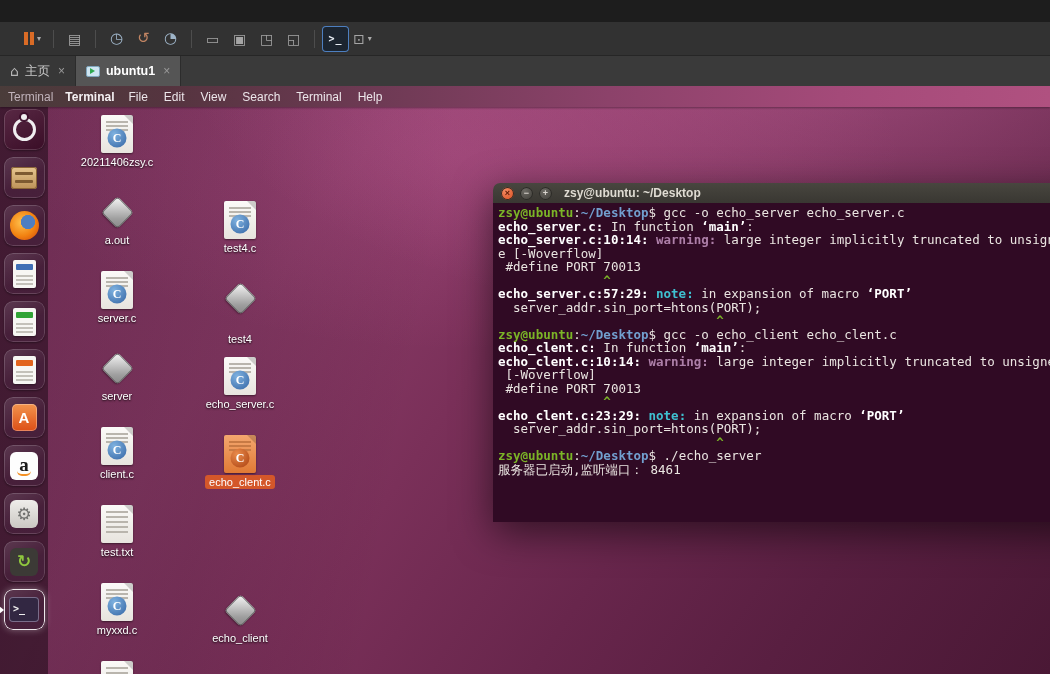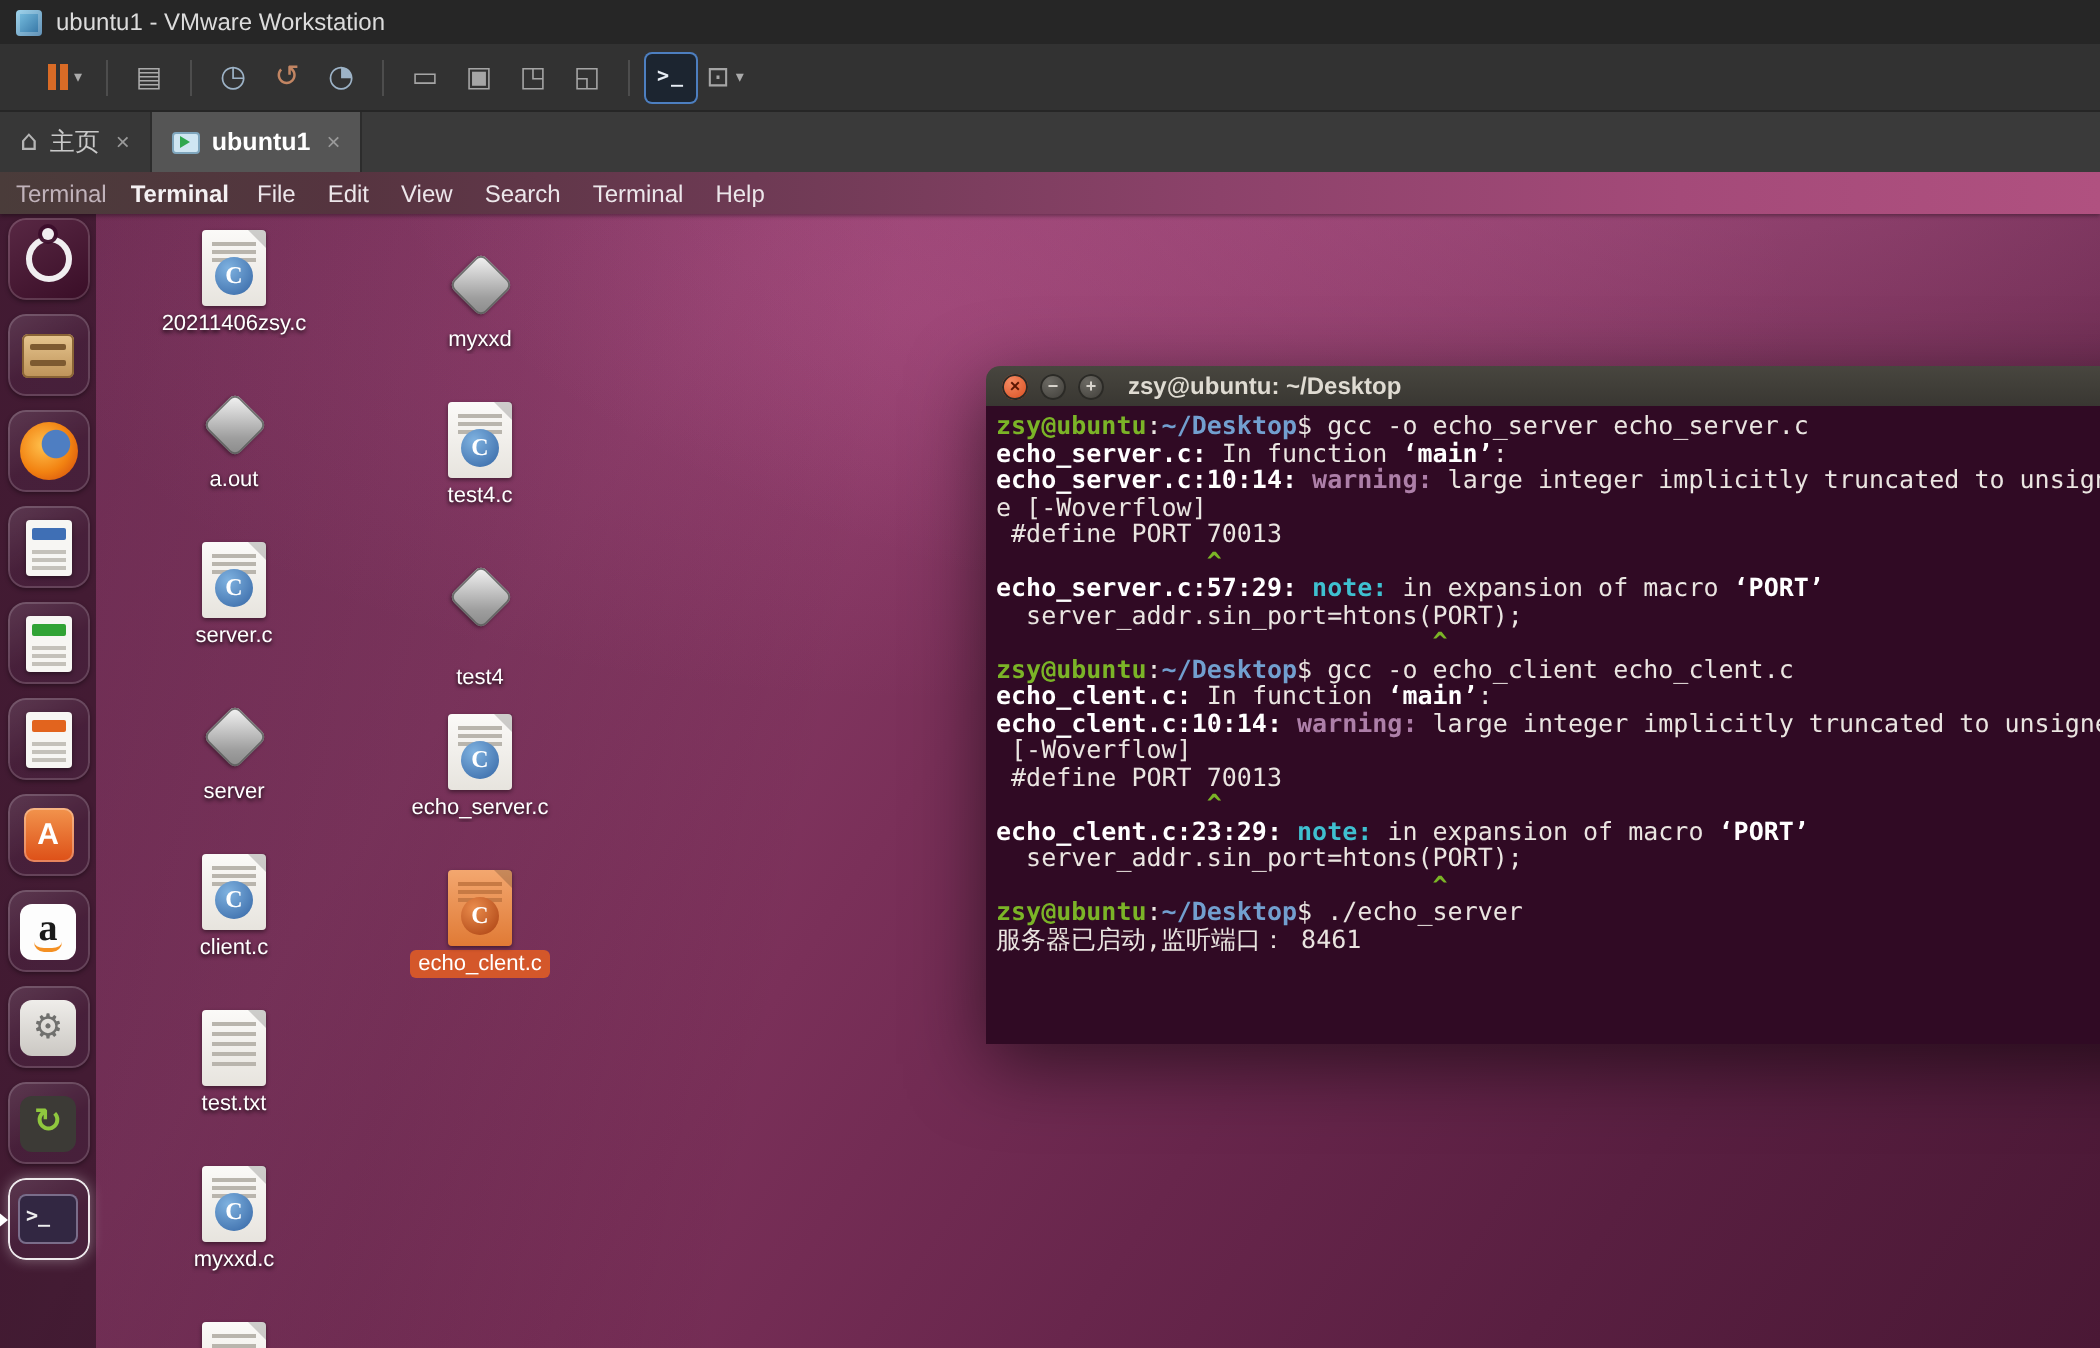--- a/index.html
+++ b/index.html
@@ -106,24 +106,20 @@
 .sg-B{color:#fff;font-weight:bold}
 .sg-m{color:var(--warning-magenta,#ad7fa8);font-weight:bold}
 .sg-c{color:var(--note-cyan,#3fc0d0);font-weight:bold}
 .sg-g{color:var(--prompt-green,#7bb427);font-weight:bold}
 </style>
 </head>
 <body>
 
 <div id="screen">
 
-  <div id="titlebar">
-    <span class="vmlogo"></span>
-    <span class="wtitle">ubuntu1 - VMware Workstation</span>
-  </div>
 
   <div id="menurow">
     <div id="vm-toolbar">
         <div class="tbtn">
           <div class="tic-pause"></div>
           <div class="caret">▾</div>
         </div>
         <div class="tsep"></div>
         <div class="tbtn">
           <div class="tglyph g-keyboard">▤</div>
@@ -290,61 +286,61 @@
           <div class="dlabel">myxxd.c</div>
         </div>
         <div class="ditem" style="left: 74px; top: 573px;">
           <div class="dart">
             <span class="pg txt">
               <i class="fold"></i>
               <i class="lines"></i>
             </span>
           </div>
         </div>
-        <div class="ditem" style="left: 197px; top: 35px;">
+        <div class="ditem" style="left: 197px; top: 113px;">
+          <div class="dart">
+            <span class="pg">
+              <i class="fold"></i>
+              <i class="lines"></i>
+              <b class="cball">C</b>
+            </span>
+          </div>
+          <div class="dlabel">test4.c</div>
+        </div>
+        <div class="ditem" style="left: 197px; top: 191px; gap: 13px;">
           <div class="dart">
             <span class="gem"></span>
           </div>
-          <div class="dlabel">myxxd</div>
-        </div>
-        <div class="ditem" style="left: 197px; top: 113px;">
-          <div class="dart">
-            <span class="pg">
-              <i class="fold"></i>
-              <i class="lines"></i>
-              <b class="cball">C</b>
-            </span>
-          </div>
-          <div class="dlabel">test4.c</div>
-        </div>
-        <div class="ditem" style="left: 197px; top: 191px; gap: 13px;">
+          <div class="dlabel">test4</div>
+        </div>
+        <div class="ditem" style="left: 197px; top: 269px;">
+          <div class="dart">
+            <span class="pg">
+              <i class="fold"></i>
+              <i class="lines"></i>
+              <b class="cball">C</b>
+            </span>
+          </div>
+          <div class="dlabel">echo_server.c</div>
+        </div>
+        <div class="ditem selected csel" style="left: 197px; top: 347px;">
+          <div class="dart">
+            <span class="pg">
+              <i class="fold"></i>
+              <i class="lines"></i>
+              <b class="cball">C</b>
+            </span>
+          </div>
+          <div class="dlabel">echo_clent.c</div>
+        </div>
+        <div class="ditem" style="left: 197px; top: 503px;">
           <div class="dart">
             <span class="gem"></span>
           </div>
-          <div class="dlabel">test4</div>
-        </div>
-        <div class="ditem" style="left: 197px; top: 269px;">
-          <div class="dart">
-            <span class="pg">
-              <i class="fold"></i>
-              <i class="lines"></i>
-              <b class="cball">C</b>
-            </span>
-          </div>
-          <div class="dlabel">echo_server.c</div>
-        </div>
-        <div class="ditem selected csel" style="left: 197px; top: 347px;">
-          <div class="dart">
-            <span class="pg">
-              <i class="fold"></i>
-              <i class="lines"></i>
-              <b class="cball">C</b>
-            </span>
-          </div>
-          <div class="dlabel">echo_clent.c</div>
+          <div class="dlabel">echo_client</div>
         </div>
       </div>
 
     <div id="twin">
       <div class="ttitle">
         <span class="wbtn close">×</span>
         <span class="wbtn">−</span>
         <span class="wbtn">+</span>
         <span class="ttext">zsy@ubuntu: ~/Desktop</span>
       </div>

